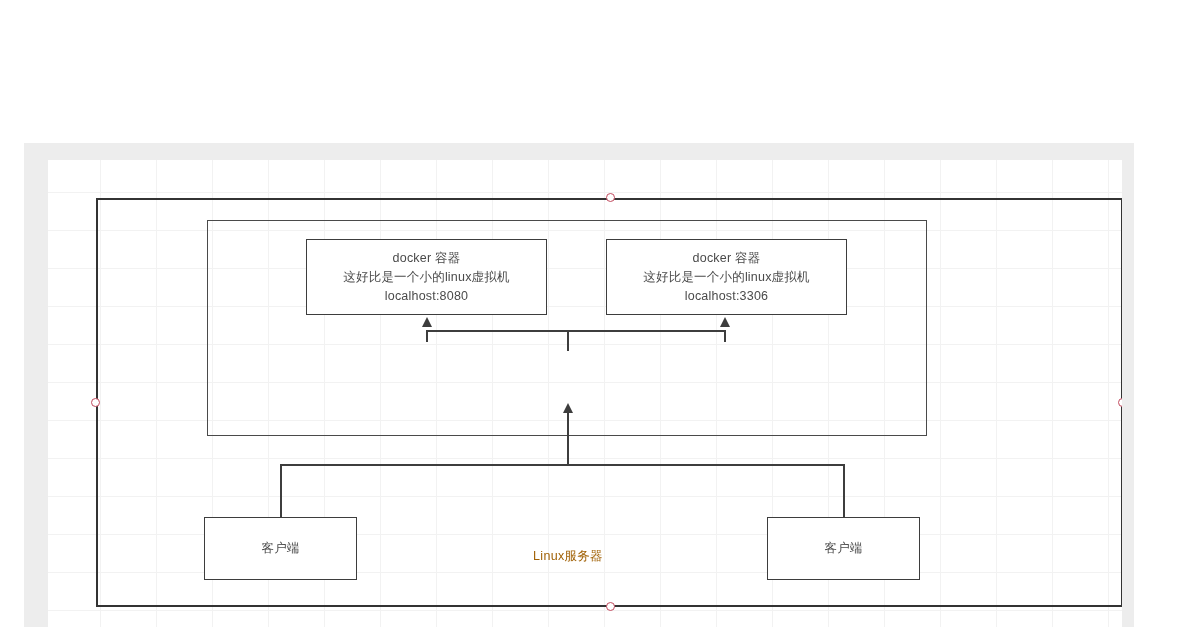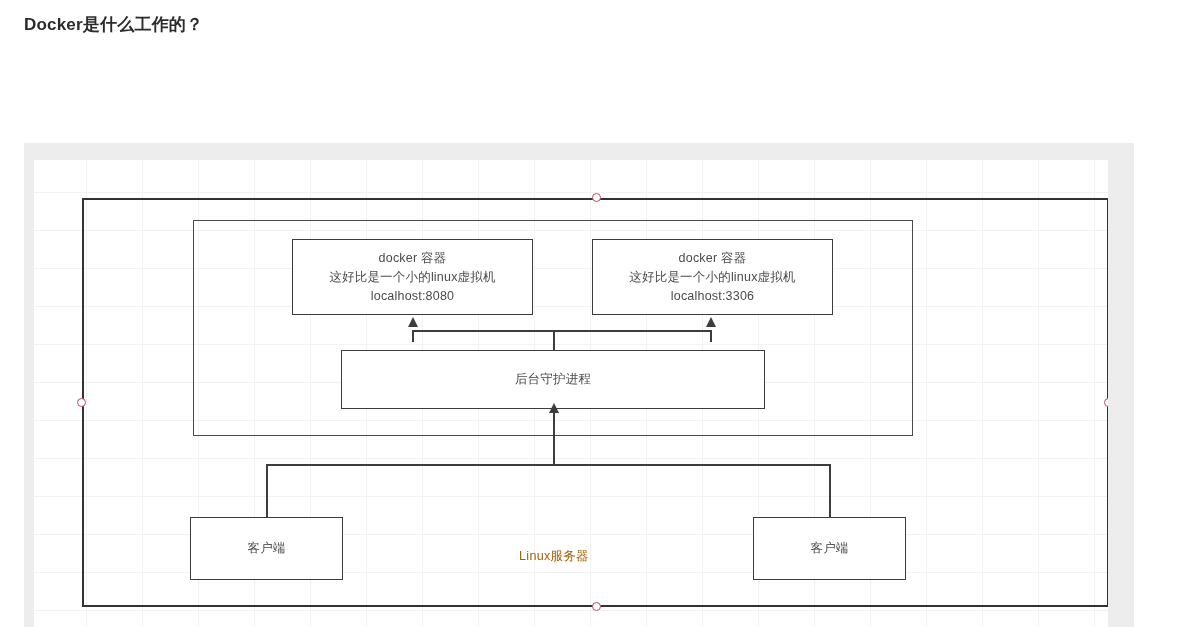--- a/index.html
+++ b/index.html
@@ -48,21 +48,21 @@
     position: absolute;
     left: 24px;
     top: 143px;
     width: 1110px;
     height: 484px;
     background: #ededed;
     box-sizing: border-box;
   }
   .figure-canvas {
     position: absolute;
-    left: 10px;
+    left: 24px;
     top: 17px;
     width: 1074px;
     height: 467px;
     background: #ffffff;
     overflow: hidden;
   }
   
   .grid-layer {
     position: absolute;
     inset: 0;
@@ -173,21 +173,20 @@
   }
   .handle-top    { left: 558px;  top: 33px; }
   .handle-bottom { left: 558px;  top: 442px; }
   .handle-left   { left: 43px;   top: 238px; }
   .handle-right  { left: 1070px; top: 238px; }
 </style>
 </head>
 <body>
 
 <div class="article">
-  <h2 class="article-heading">Docker是什么工作的？</h2>
 </div>
 
 <div class="figure-wrap">
   <div class="figure-canvas">
 
     <div class="grid-layer"></div>
 
     <div class="dbox host-rect"></div>
 
     <div class="dbox engine-rect"></div>
@@ -197,23 +196,20 @@
       <span class="box-line">这好比是一个小的linux虚拟机</span>
       <span class="box-line">localhost:8080</span>
     </div>
 
     <div class="dbox container-box-2">
       <span class="box-line">docker 容器</span>
       <span class="box-line">这好比是一个小的linux虚拟机</span>
       <span class="box-line">localhost:3306</span>
     </div>
 
-    <div class="dbox daemon-box">
-      <span class="box-line">后台守护进程</span>
-    </div>
 
     <div class="dbox client-box-1">
       <span class="box-line">客户端</span>
     </div>
     <div class="dbox client-box-2">
       <span class="box-line">客户端</span>
     </div>
 
     <div class="server-label">Linux服务器</div>
 

